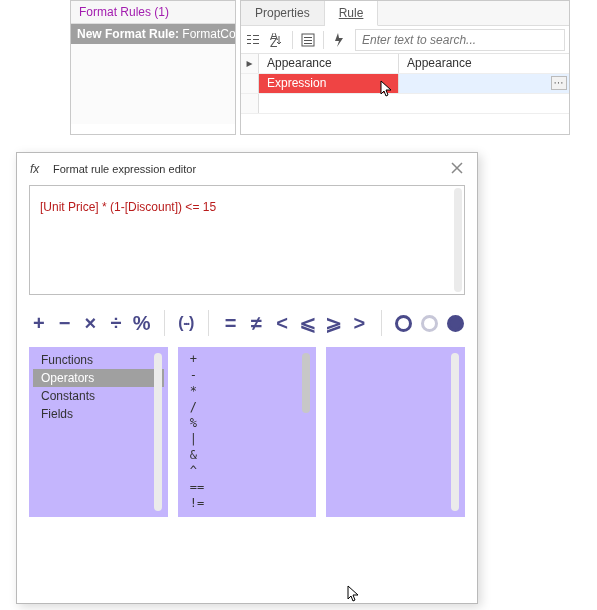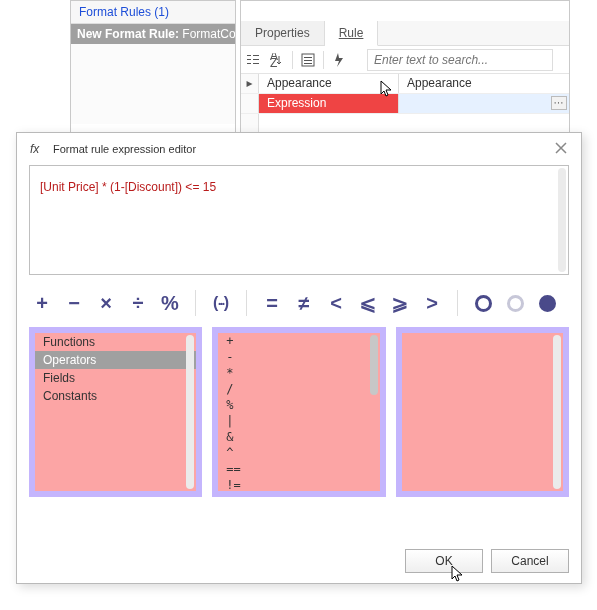--- a/index.html
+++ b/index.html
@@ -1,60 +1,60 @@
 <!DOCTYPE html>
 <html><head>
 <meta charset="utf-8">
 <style>
   * { box-sizing: border-box; font-family: "Segoe UI", Tahoma, sans-serif; font-size: 12px; }
   body { margin: 0; background: #fff; width: 597px; height: 610px; position: relative; color:#333; }
 
   
   .top-area { position: absolute; top: 0; left: 70px; width: 500px; height: 135px; display:flex; gap:4px; }
   .rules-panel { width: 166px; border:1px solid #c9c9c9; }
-  .rules-header { background:#f7f7f7; border-bottom:1px solid #ddd; padding:4px 8px; color:#1d4ed8; }
+  .rules-header { background:#f7f7f7; border-bottom:1px solid #ddd; padding:4px 8px; color:#a21caf; }
   .rules-body { background:#fbfbfb; height:100px; }
   .rule-item { background:#a0a0a0; color:#fff; padding:3px 6px; white-space:nowrap; overflow:hidden; }
 
-  .grid-panel { flex:1; border:1px solid #c9c9c9; display:flex; flex-direction:column;justify-content:flex-end; }
+  .grid-panel { flex:1; border:1px solid #c9c9c9; display:flex; flex-direction:column; }
   .tabs { display:flex; background:#f7f7f7; border-bottom:1px solid #ddd; }
   .tab { padding:5px 14px; color:#555; border-right:1px solid #ddd; cursor:default; background:#f1f1f1; }
   .tab.active { background:#fff; border-bottom:1px solid #fff; margin-bottom:-1px; font-weight:400;text-decoration:underline; }
   .toolbar-row { display:flex; align-items:center; border-bottom:1px solid #e4e4e4; height:28px; }
   .tb-btn { width:22px; height:22px; margin:0 1px; display:flex; align-items:center; justify-content:center; color:#666; cursor:default; font-size:12px; }
-  .tb-search { flex:1; height:22px; border:1px solid #ddd; margin:0 16px; padding:2px 6px; color:#ec4899; font-style:italic; font-family: inherit; font-size: 12px; }
+  .tb-search { flex:1; height:22px; border:1px solid #ddd; margin:0 4px; padding:2px 6px; color:#ec4899; font-style:italic; font-family: inherit; font-size: 12px; }
   .grid-rows { }
   .grid-row { display:flex; height:20px; align-items:stretch; border-bottom:1px solid #eee; }
   .grid-gutter { width:18px; text-align:center; color:#555; border-right:1px solid #ddd; background:#fafafa; line-height:18px; }
   .grid-key { width:140px; padding:2px 8px; border-right:1px solid #ddd; }
   .grid-val { flex:1; padding:2px 8px; position:relative; }
   .grid-row.selected .grid-key { background:#ef4444; color:#fff; }
   .grid-row.selected .grid-val { background:#e6f1ff; }
   .val-btn { position:absolute; right:2px; top:2px; width:16px; height:14px; border:1px solid #bbb; background:#f2f2f2; font-size:10px; text-align:center; line-height:12px; letter-spacing:1px; color:#555; cursor:default; }
   .val-bold { font-weight:bold; color:#222; }
   .cursor-arrow { position:absolute; width:14px; height:18px; pointer-events:none; }
 
   
-  .dialog { position:absolute; left:16px; top:132px; width:566px; height:452px; background:#fff; border:1px solid #b9b9b9; box-shadow:3px 3px 10px rgba(0,0,0,0.15); }
+  .dialog { position:absolute; left:16px; top:152px; width:462px; height:452px; background:#fff; border:1px solid #b9b9b9; box-shadow:3px 3px 10px rgba(0,0,0,0.15); }
   .dlg-title { display:flex; align-items:center; padding:8px 12px; font-size:14px; color:#333; }
   .dlg-title .t-icon { width:16px; height:16px; margin-right:8px; color:#555; display:inline-flex; align-items:center; justify-content:center; }
   .dlg-close { margin-left:auto; width:14px; height:14px; color:#888; cursor:default; }
   .expr-box { margin:0 12px; border:1px solid #bfbfbf; height:110px; padding:14px 10px; color:#b91c1c; position:relative; }
   .expr-scroll { position:absolute; right:2px; top:2px; bottom:2px; width:8px; background:#ebebeb; border-radius:4px; }
 
   .op-bar { margin:12px 12px 8px; height:32px; display:flex; align-items:center; gap:6px; }
   .op { width:26px; height:26px; display:flex; align-items:center; justify-content:center; color:#4a4a8a; font-size:20px; cursor:default; font-weight:bold; }
   .op.small { font-size:16px; }
   .op-sep { width:1px; height:26px; background:#ddd; margin:0 6px; }
   .circ { width:17px; height:17px; border:3px solid #4a4a8a; border-radius:50%; display:inline-block; }
   .circ.gray { border-color:#c7c7d8; }
   .circ-wrap { width:26px; display:flex; justify-content:center; align-items:center; cursor:default; }
 
   .three-col { margin:0 12px; display:flex; gap:10px; height:170px; }
-  .col-box { flex:1; border:6px solid #c4b5fd; background:#fca5a5; position:relative; overflow:hidden; }
+  .col-box { flex:1; border:4px solid #c4b5fd; background:#c4b5fd; position:relative; overflow:hidden; }
   .col-box .scroll { position:absolute; right:2px; top:2px; bottom:2px; width:8px; background:#ebebeb; border-radius:4px; }
   .col-box.narrow-scroll .thumb { position:absolute; right:2px; top:2px; width:8px; height:60px; background:#c7c7c7; border-radius:4px; }
   .cat-list div { padding:2px 8px; cursor:default; }
   .cat-list .sel { background:#a0a0a0; color:#fff; }
   .op-list div { padding:1px 8px; font-family:"Consolas",monospace; }
 
   .dlg-footer { position:absolute; right:12px; bottom:10px; display:flex; gap:8px; }
   .dlg-btn { width:78px; height:24px; border:1px solid #b0b0b0; background:linear-gradient(#fff,#efefef); text-align:center; line-height:22px; cursor:default; color:#333; }
   .ok-cursor { position:absolute; right:116px; bottom:0px; pointer-events:none; }
 </style>
@@ -180,22 +180,22 @@
     <div class="circ-wrap">
         <span class="circ" style="background:#4a4a8a;"></span>
       </div>
   </div>
 
   <div class="three-col">
     <div class="col-box">
       <div class="cat-list">
         <div>Functions</div>
         <div class="sel">Operators</div>
+        <div>Constants</div>
         <div>Fields</div>
-        <div>Constants</div>
       </div>
       <div class="scroll"></div>
     </div>
     <div class="col-box narrow-scroll">
       <div class="op-list">
         <div>+</div>
         <div>-</div>
         <div>*</div>
         <div>/</div>
         <div>%</div>
@@ -206,20 +206,16 @@
         <div>!=</div>
         <div>&lt;</div>
       </div>
       <div class="thumb"></div>
     </div>
     <div class="col-box">
       <div class="scroll"></div>
     </div>
   </div>
 
-  <div class="dlg-footer">
-    <div class="dlg-btn">OK</div>
-    <div class="dlg-btn">Cancel</div>
-  </div>
   <svg class="ok-cursor" width="14" height="18" viewBox="0 0 14 18">
       <path d="M1 1 L1 14 L4 11 L6 16 L8 15 L6 10 L11 10 Z" fill="#fff" stroke="#000"></path>
     </svg>
 </div>
 
 </body></html>

